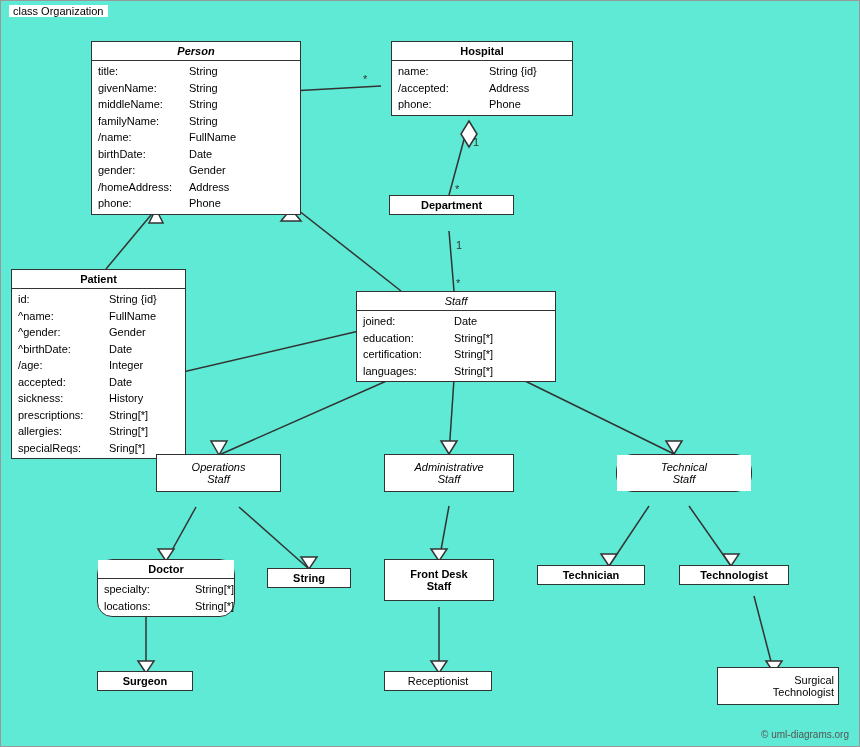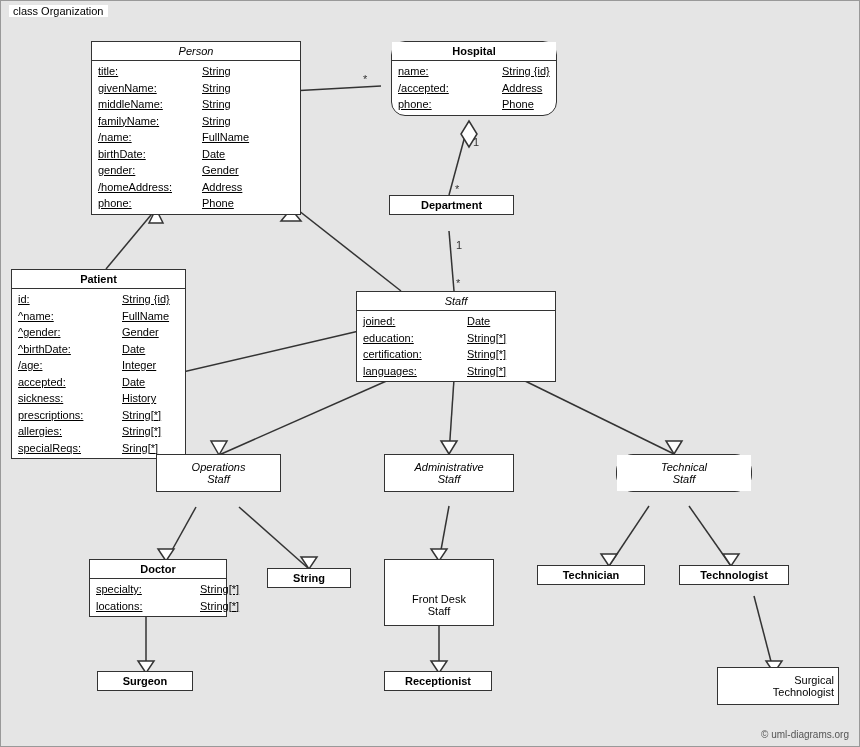--- a/index.html
+++ b/index.html
@@ -9,21 +9,21 @@
       background: #fff;
       width: 860px;
       height: 747px;
       overflow: hidden;
       position: relative;
     }
     #diagram-container {
       position: relative;
       width: 860px;
       height: 747px;
-      background: #e5e5e5;
+      background: #5eead4;
       border: 1px solid #999;
     }
     .class-label {
       position: absolute;
       top: 4px;
       left: 8px;
       font-size: 11px;
       background: #fff;
       padding: 0 4px;
     }
@@ -44,22 +44,21 @@
     .uml-class .class-title.bold {
       font-style: normal;
       font-weight: bold;
     }
     .uml-class .class-body {
       padding: 2px 6px;
       line-height: 1.5;
     }
     .uml-class .attr-row {
       display: flex;
-      gap: 24px;
-      text-decoration: underline;
+      gap: 11px;
     }
     .uml-class .attr-name {
       min-width: 80px;
     }
     .uml-class .attr-type {
       color: #000;
     }
     
     #svg-overlay {
       position: absolute;
@@ -136,21 +135,21 @@
 
     <line x1="753" y1="595" x2="773" y2="672" stroke="#333" stroke-width="1.5"></line>
     <polygon points="773,672 765,660 781,660" fill="white" stroke="#333" stroke-width="1.5"></polygon>
 
     <line x1="100" y1="390" x2="358" y2="330" stroke="#333" stroke-width="1.5"></line>
     <text x="108" y="408" font-size="11" fill="#333">*</text>
 
   </svg>
 
   <div class="uml-class" style="left:90px;top:40px;width:210px;">
-    <div class="class-title" style="font-style:italic;">Person</div>
+    <div class="class-title" style="font-style:italic;font-weight:bold;">Person</div>
     <div class="class-body">
       <div class="attr-row">
           <span class="attr-name">title:</span>
           <span class="attr-type">String</span>
         </div>
       <div class="attr-row">
           <span class="attr-name">givenName:</span>
           <span class="attr-type">String</span>
         </div>
       <div class="attr-row">
@@ -177,21 +176,21 @@
           <span class="attr-name">/homeAddress:</span>
           <span class="attr-type">Address</span>
         </div>
       <div class="attr-row">
           <span class="attr-name">phone:</span>
           <span class="attr-type">Phone</span>
         </div>
     </div>
   </div>
 
-  <div class="uml-class" style="left:390px;top:40px;width:166px;border-radius:14px;">
+  <div class="uml-class" style="left:390px;top:40px;width:182px;">
     <div class="class-title bold" style="font-style:normal;font-weight:bold;">Hospital</div>
     <div class="class-body">
       <div class="attr-row">
           <span class="attr-name">name:</span>
           <span class="attr-type">String {id}</span>
         </div>
       <div class="attr-row">
           <span class="attr-name">/accepted:</span>
           <span class="attr-type">Address</span>
         </div>
@@ -279,56 +278,56 @@
   </div>
 
   <div class="uml-class" style="left:383px;top:453px;width:130px;text-align:center;">
     <div class="class-title" style="font-style:italic;border-bottom:none;padding:6px 4px;"><em>Administrative<br>Staff</em></div>
   </div>
 
   <div class="uml-class" style="left:615px;top:453px;width:136px;text-align:center;border-radius:17px;">
     <div class="class-title" style="font-style:italic;border-bottom:none;padding:6px 4px;"><em>Technical<br>Staff</em></div>
   </div>
 
-  <div class="uml-class" style="left:88px;top:558px;width:138px;">
+  <div class="uml-class" style="left:96px;top:558px;width:138px;border-radius:15px;">
     <div class="class-title bold" style="font-style:normal;font-weight:bold;">Doctor</div>
     <div class="class-body">
       <div class="attr-row">
           <span class="attr-name">specialty:</span>
           <span class="attr-type">String[*]</span>
         </div>
       <div class="attr-row">
           <span class="attr-name">locations:</span>
           <span class="attr-type">String[*]</span>
         </div>
     </div>
   </div>
 
   <div class="uml-class" style="left:266px;top:567px;width:84px;">
     <div class="class-title bold" style="font-style:normal;font-weight:bold;border-bottom:none;">String</div>
   </div>
 
   <div class="uml-class" style="left:383px;top:558px;width:110px;">
-    <div class="class-title bold" style="font-style:normal;font-weight:normal;border-bottom:none;padding:8px 4px;margin-top:25px;">Front Desk<br>Staff</div>
+    <div class="class-title bold" style="font-style:normal;font-weight:bold;border-bottom:none;padding:8px 4px;">Front Desk<br>Staff</div>
   </div>
 
   <div class="uml-class" style="left:536px;top:564px;width:108px;">
     <div class="class-title bold" style="font-style:normal;font-weight:bold;border-bottom:none;">Technician</div>
   </div>
 
   <div class="uml-class" style="left:678px;top:564px;width:110px;">
     <div class="class-title bold" style="font-style:normal;font-weight:bold;border-bottom:none;">Technologist</div>
   </div>
 
   <div class="uml-class" style="left:96px;top:670px;width:96px;">
     <div class="class-title bold" style="font-style:normal;font-weight:bold;border-bottom:none;">Surgeon</div>
   </div>
 
   <div class="uml-class" style="left:383px;top:670px;width:108px;">
-    <div class="class-title bold" style="font-style:normal;font-weight:bold;border-bottom:none;">Receptionist</div>
+    <div class="class-title bold" style="font-style:normal;font-weight:normal;border-bottom:none;">Receptionist</div>
   </div>
 
   <div class="uml-class" style="left:716px;top:666px;width:122px;">
     <div class="class-title bold" style="font-style:normal;font-weight:normal;border-bottom:none;padding:6px 4px;text-align:right;">Surgical<br>Technologist</div>
   </div>
 
   <div class="copyright">© uml-diagrams.org</div>
 </div>
 
 </body></html>

